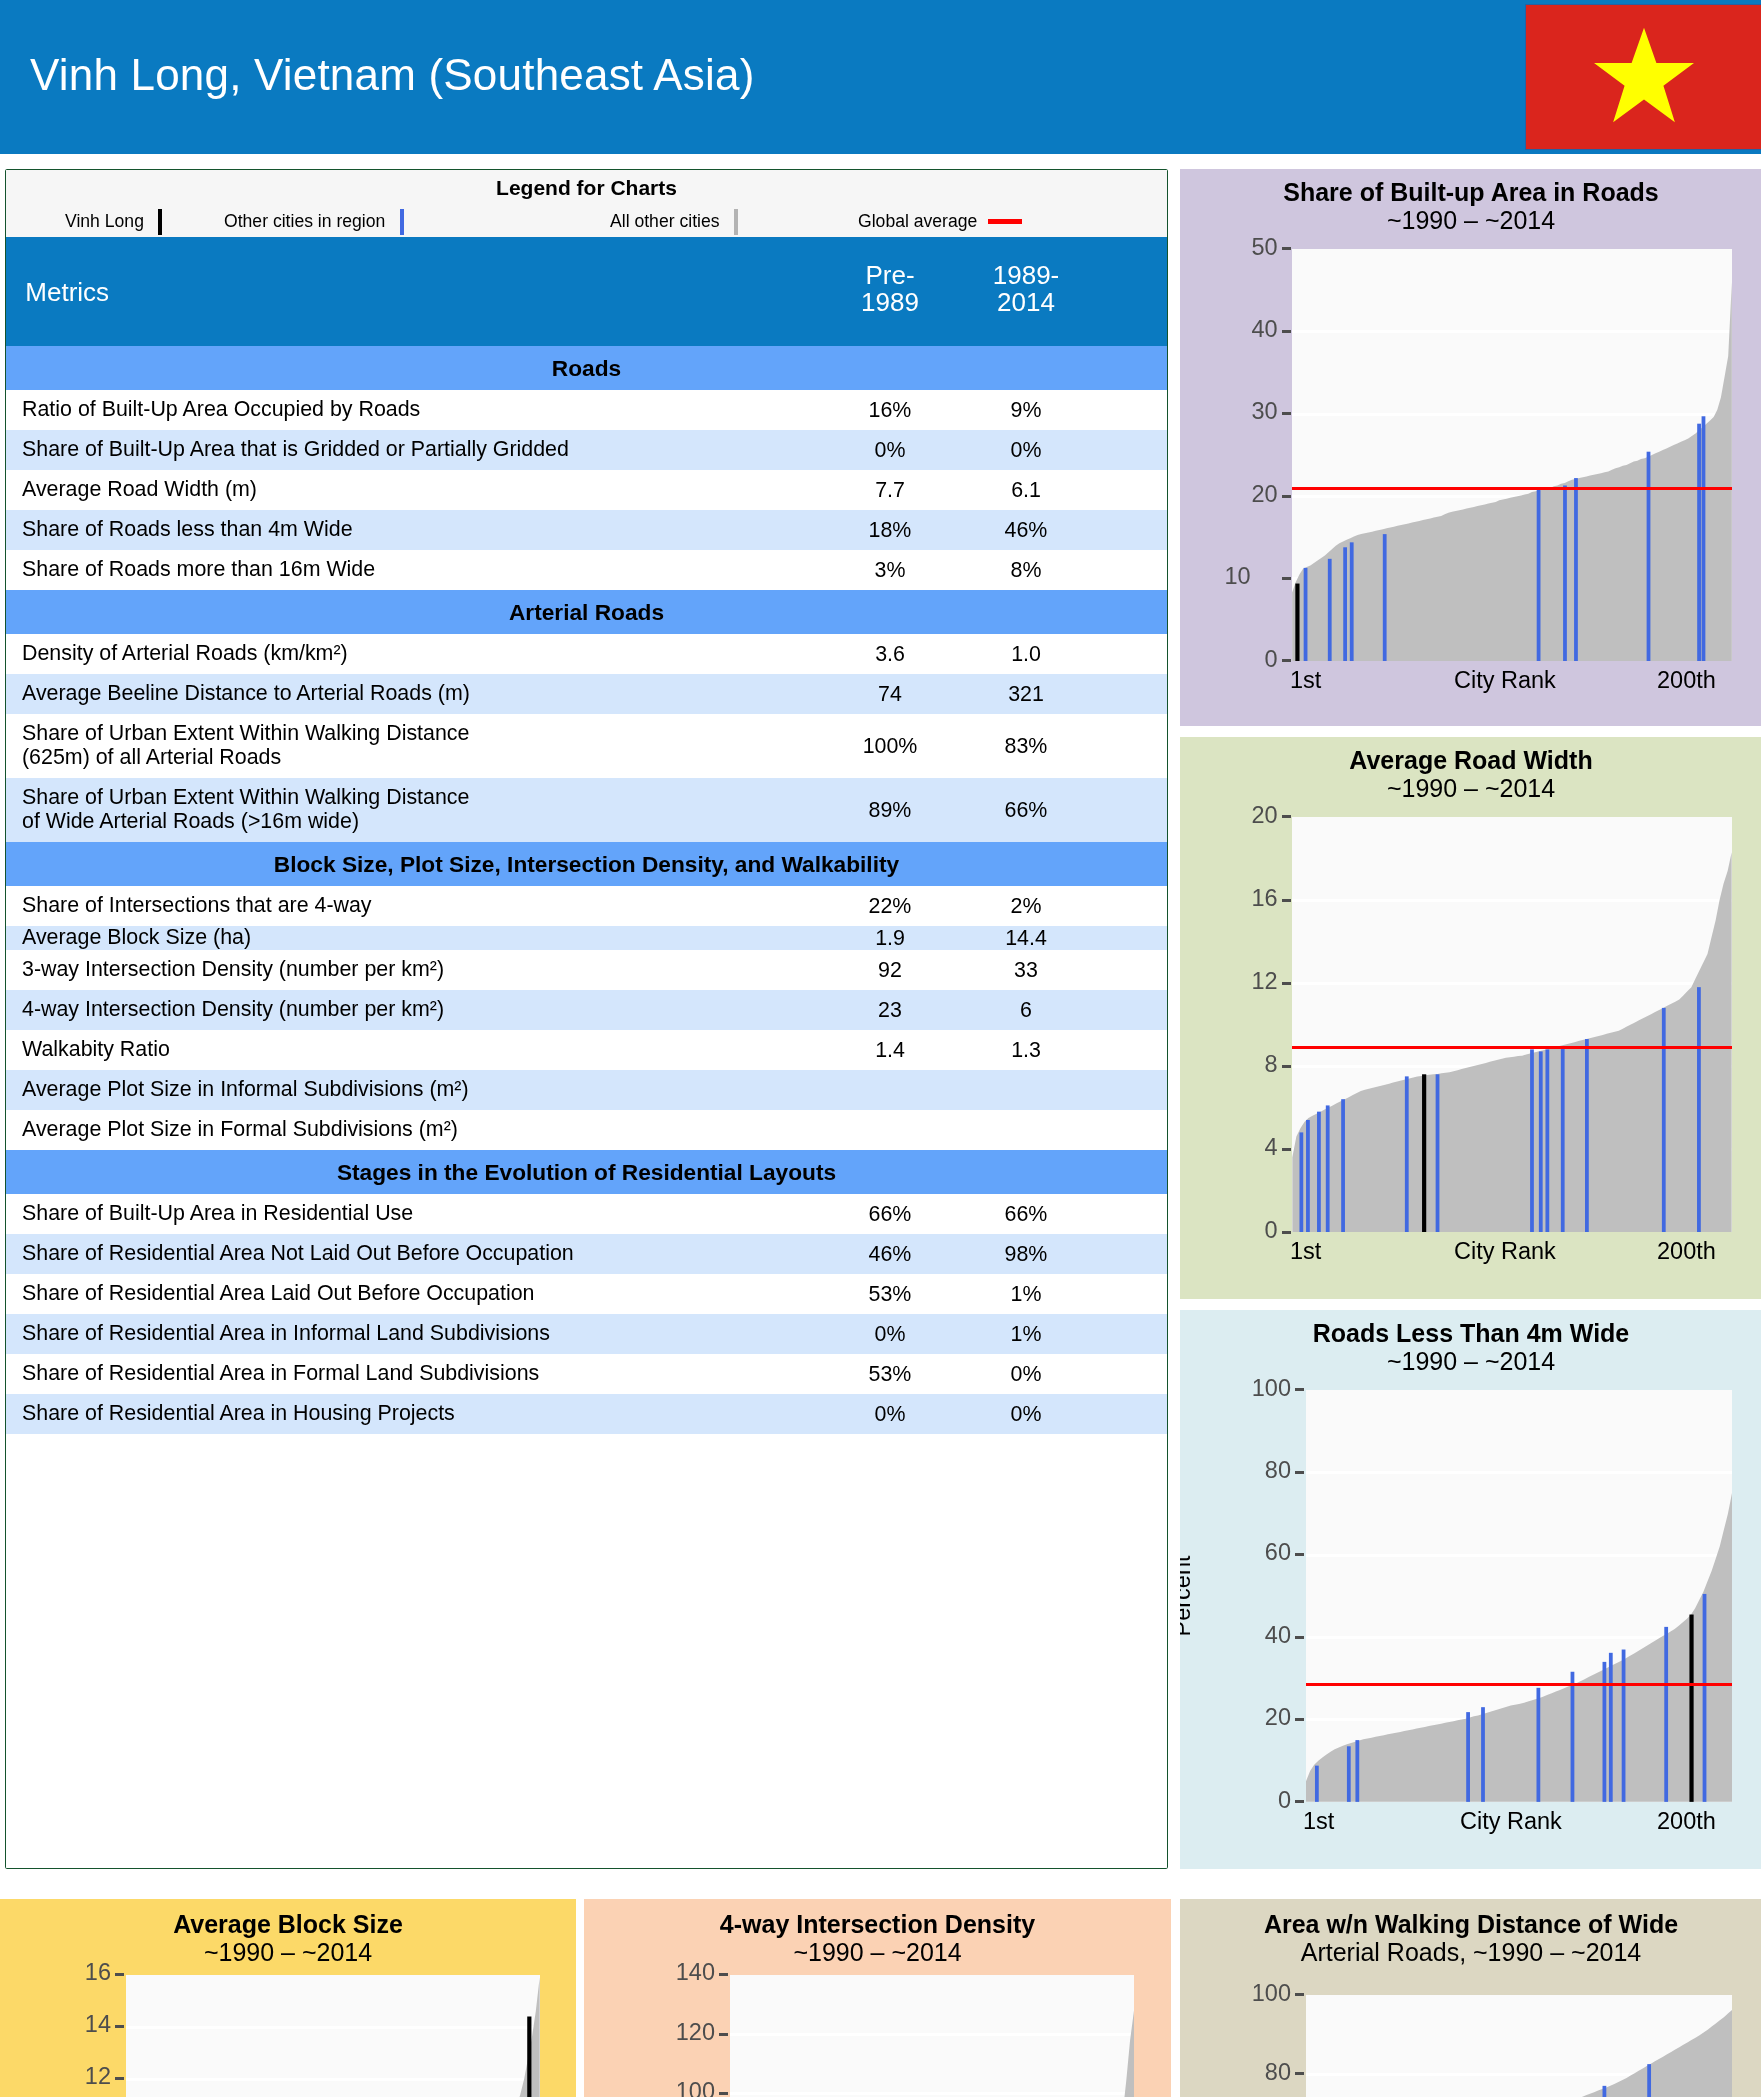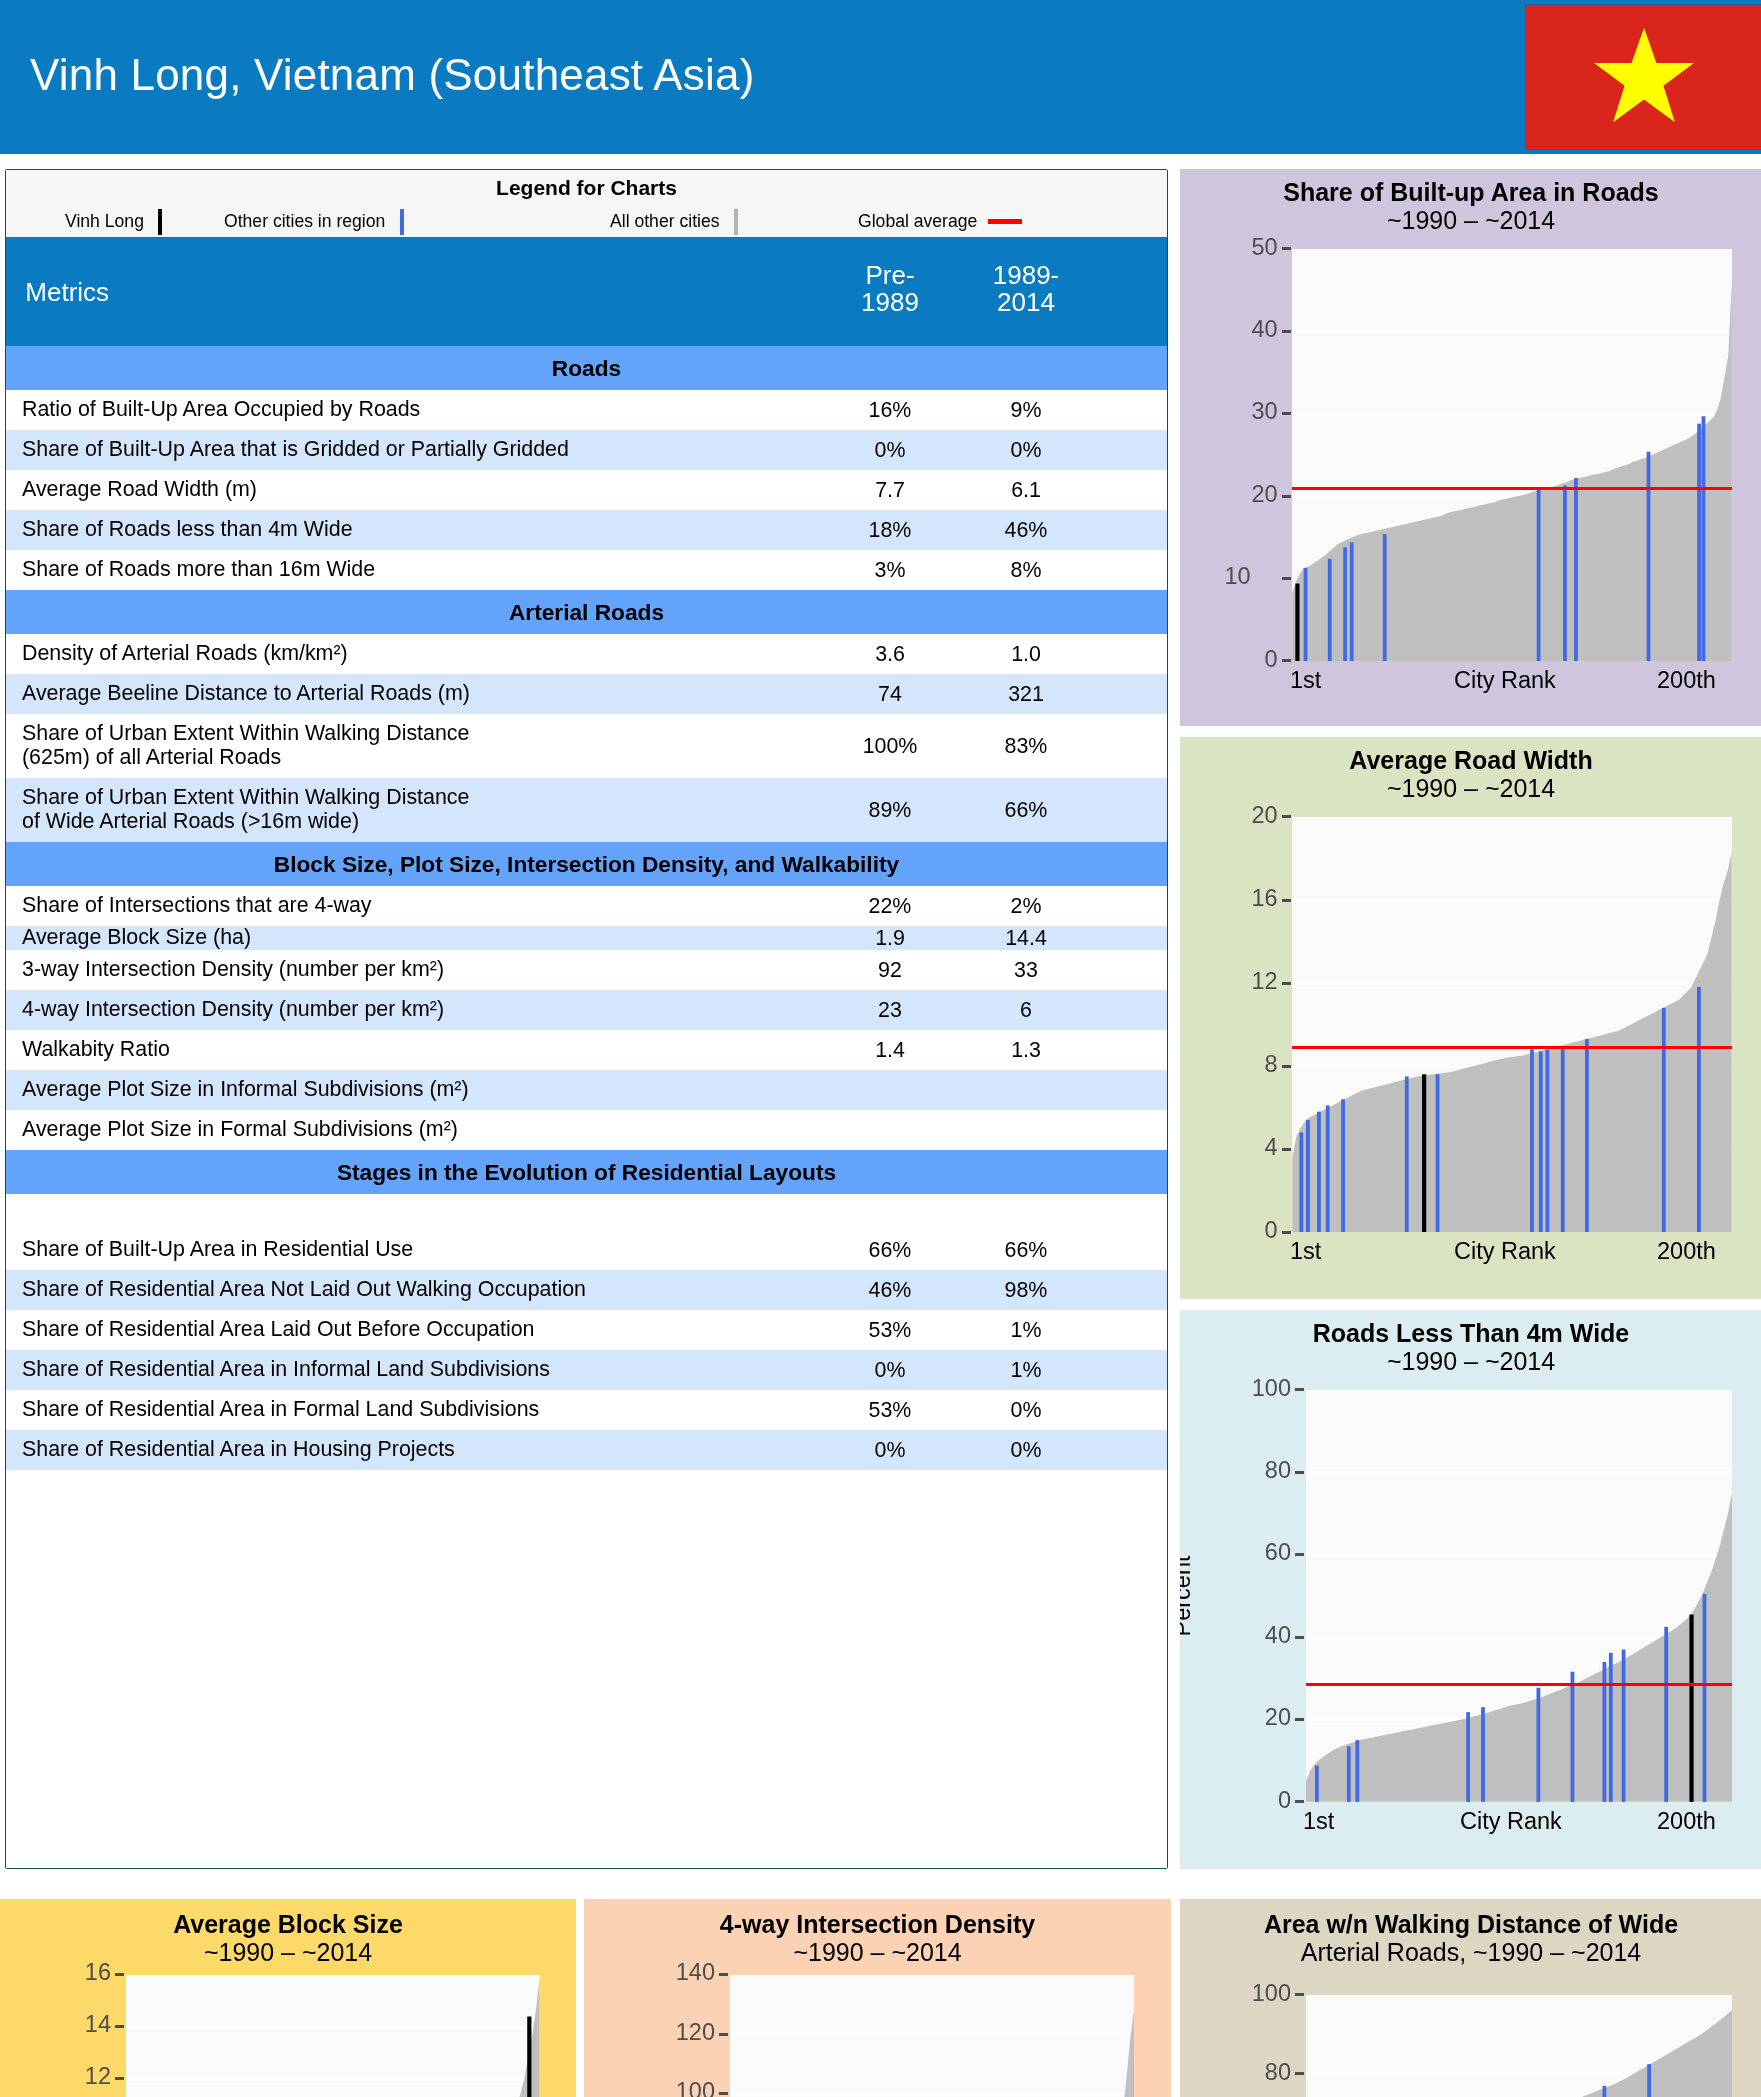--- a/index.html
+++ b/index.html
@@ -239,27 +239,27 @@
         <div class="dr-label">Average Plot Size in Informal Subdivisions (m²)</div>
         <div class="dr-v1"></div>
         <div class="dr-v2"></div>
       </div>
       <div class="data-row plain" style="height: 40px;">
         <div class="dr-label">Average Plot Size in Formal Subdivisions (m²)</div>
         <div class="dr-v1"></div>
         <div class="dr-v2"></div>
       </div>
       <div class="sec-row" style="height: 44px;">Stages in the Evolution of Residential Layouts</div>
-      <div class="data-row plain" style="height: 40px; margin-top: 36px;">
+      <div class="data-row plain" style="height: 40px;">
         <div class="dr-label">Share of Built-Up Area in Residential Use</div>
         <div class="dr-v1">66%</div>
         <div class="dr-v2">66%</div>
       </div>
       <div class="data-row alt" style="height: 40px;">
-        <div class="dr-label">Share of Residential Area Not Laid Out Walking Occupation</div>
+        <div class="dr-label">Share of Residential Area Not Laid Out Before Occupation</div>
         <div class="dr-v1">46%</div>
         <div class="dr-v2">98%</div>
       </div>
       <div class="data-row plain" style="height: 40px;">
         <div class="dr-label">Share of Residential Area Laid Out Before Occupation</div>
         <div class="dr-v1">53%</div>
         <div class="dr-v2">1%</div>
       </div>
       <div class="data-row alt" style="height: 40px;">
         <div class="dr-label">Share of Residential Area in Informal Land Subdivisions</div>

